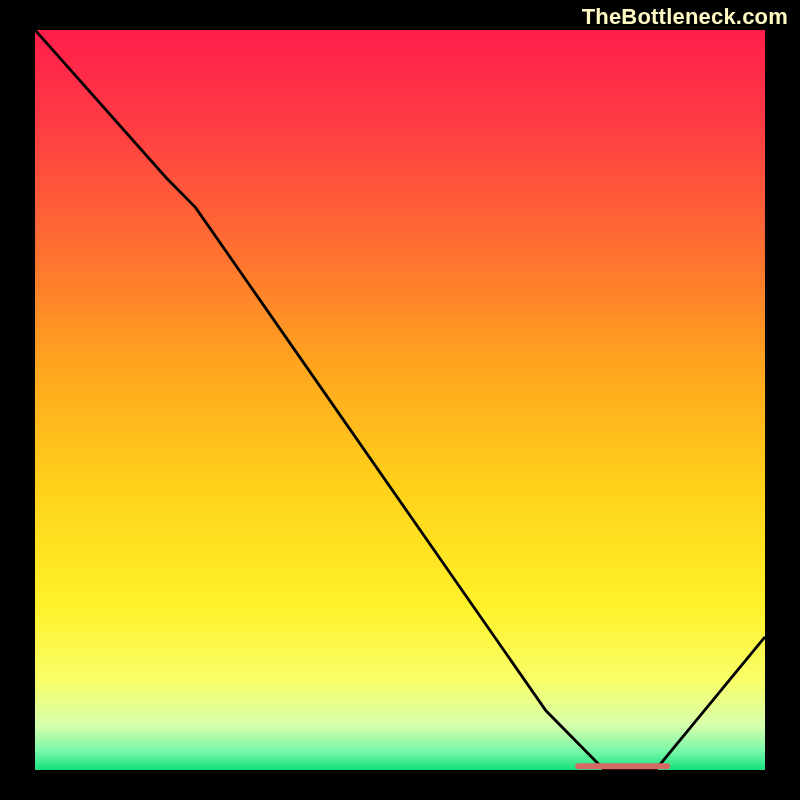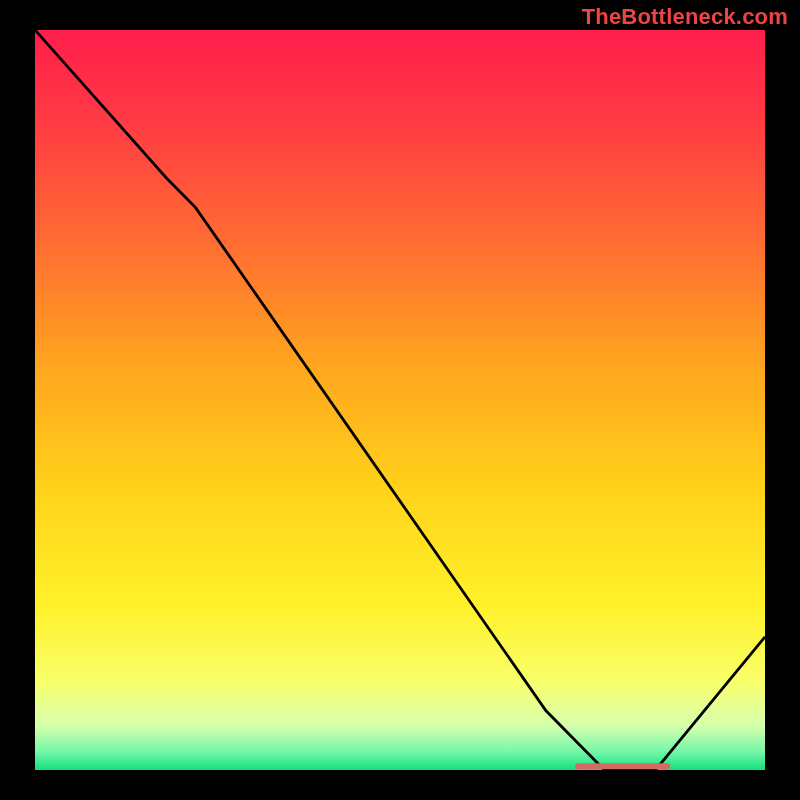--- a/index.html
+++ b/index.html
@@ -13,21 +13,21 @@
   }
   .container {
     position: relative;
     width: 800px;
     height: 800px;
   }
   .watermark {
     position: absolute;
     top: 4px;
     right: 12px;
-    color: #ef4444;
+    color: #fef9c3;
     font-size: 22px;
     font-weight: 600;
     letter-spacing: 0.2px;
     user-select: none;
   }
   .plot-area {
     position: absolute;
     left: 35px;
     top: 30px;
     width: 730px;

